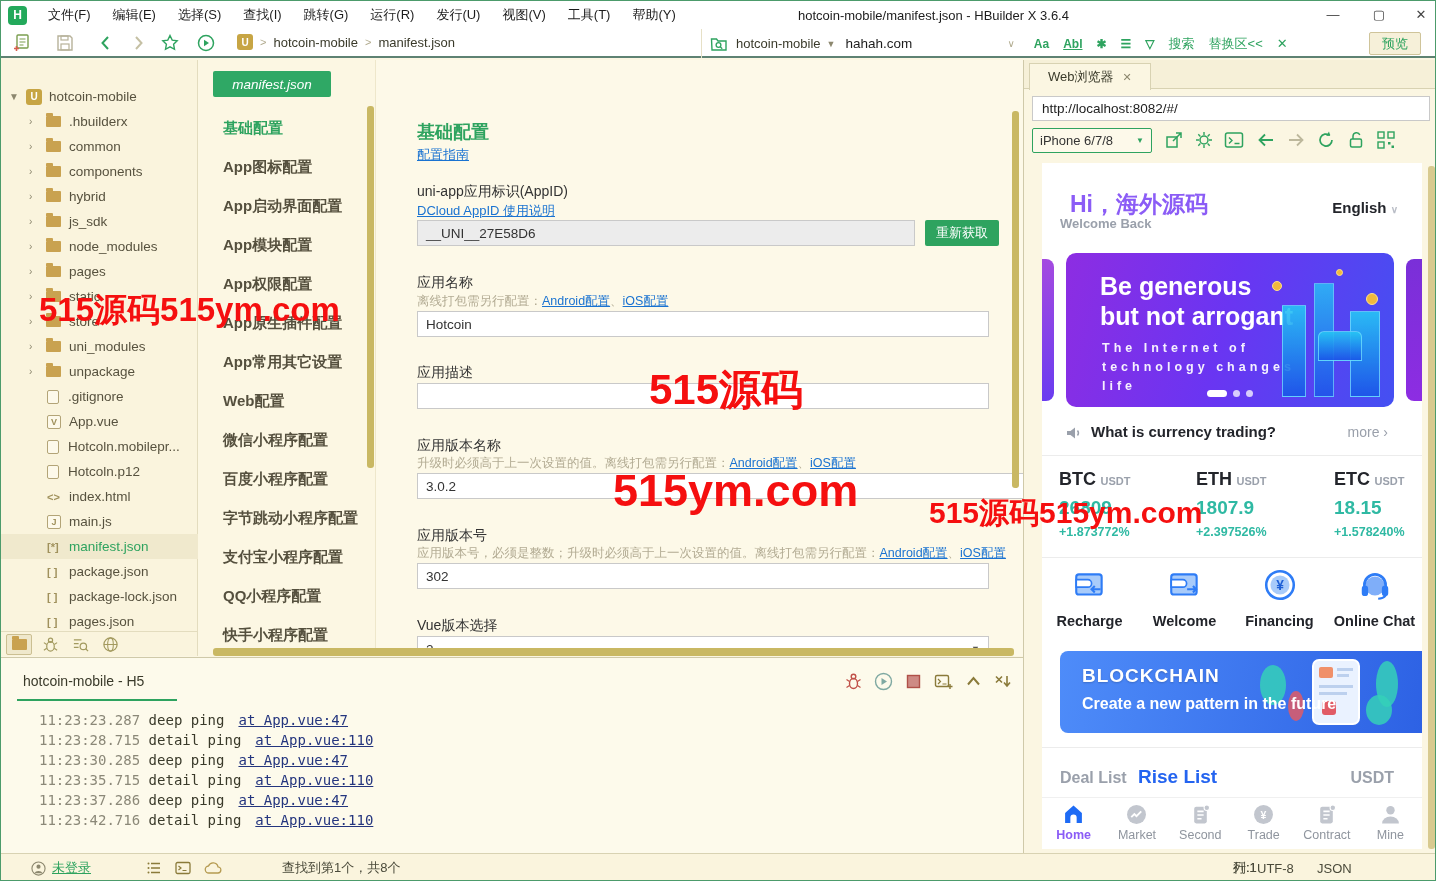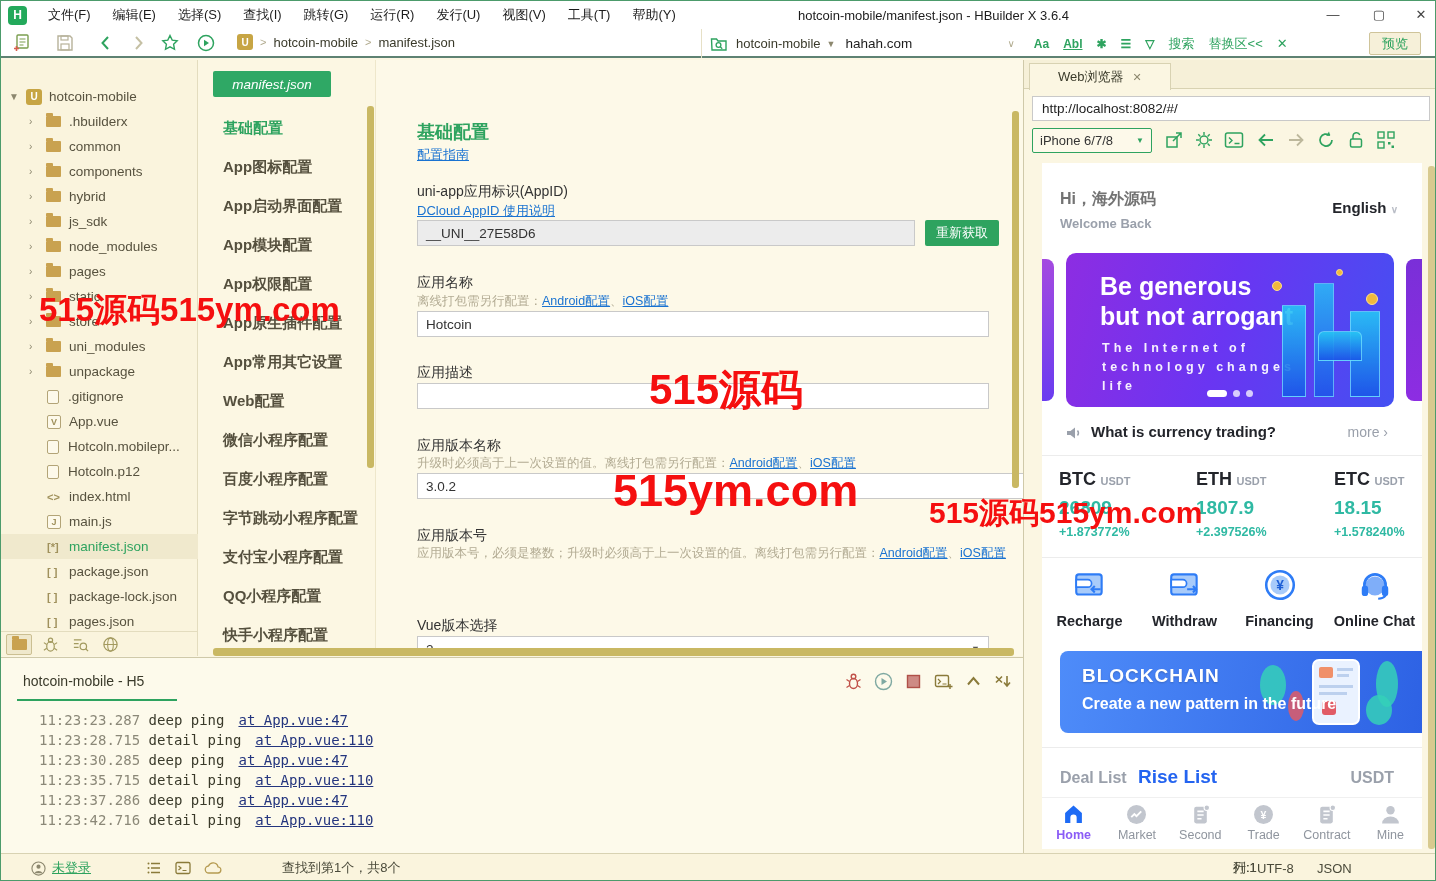--- a/index.html
+++ b/index.html
@@ -57,21 +57,21 @@
 
 #formpanel .h1 { color:#2EA35F; font-size:18px; font-weight:bold; }
 .flabel { font-size:14px; color:#333; }
 .fhint { font-size:12.5px; color:#B2AB93; white-space:nowrap; }
 .blink { color:#1A73D1; text-decoration:underline; cursor:pointer; }
 .finput { height:26px; border:1px solid #C9C9C9; background:#fff; font-size:13.5px; color:#333; padding:0 8px; font-family:"Liberation Sans",sans-serif; display:flex; align-items:center; }
 .gbtn { background:#2EA35F; color:#fff; font-size:13px; border:none; border-radius:2px; text-align:center; }
 
 
 #btabrow { position:absolute; left:0; top:0; width:414px; height:29px; border-bottom:1px solid #D8D2B2; background:#F6F0D8; }
-#btab { position:absolute; left:5px; top:3px; height:27px; padding:0 28px; background:#FBF6E2; border:1px solid #D8D2B2; border-bottom:none; font-size:13px; color:#3a3a2a; display:flex; align-items:center; gap:9px; }
+#btab { position:absolute; left:5px; top:3px; height:27px; padding:0 18px; background:#FBF6E2; border:1px solid #D8D2B2; border-bottom:none; font-size:13px; color:#3a3a2a; display:flex; align-items:center; gap:9px; }
 #burl { position:absolute; left:8px; top:36px; width:398px; height:25px; background:#fff; border:1px solid #C9C9C9; font-size:13.5px; color:#222; display:flex; align-items:center; padding:0 9px; }
 #bdevice { position:absolute; left:8px; top:68px; width:120px; height:25px; border:1.5px solid #2EA35F; border-radius:2px; background:#FDF9EA; font-size:13px; color:#333; display:flex; align-items:center; justify-content:space-between; padding:0 7px; }
 .bico { position:absolute; top:70px; width:20px; height:20px; }
 
 
 #phone { position:absolute; left:18px; top:103px; width:380px; height:686px; background:#fff; overflow:hidden; }
 #phone .gray { color:#9AA0AB; }
 .slide-main { position:absolute; left:24px; top:90px; width:328px; height:154px; border-radius:10px; background:linear-gradient(105deg,#8D2DE2 0%,#6A35F2 48%,#4450F2 100%); overflow:hidden; }
 .slide-l { position:absolute; left:0; top:96px; width:12px; height:142px; border-radius:0 8px 8px 0; background:linear-gradient(180deg,#A44AE0,#6A3CF0); }
 .slide-r { position:absolute; left:364px; top:96px; width:16px; height:142px; border-radius:8px 0 0 8px; background:linear-gradient(180deg,#7A2FD8,#8D2DE2); }
@@ -358,20 +358,21 @@
 
     <div class="abs flabel" style="left:41px; top:304px;">应用描述</div>
     <div class="abs finput" style="left:41px; top:323px; width:572px;"></div>
 
     <div class="abs flabel" style="left:41px; top:377px;">应用版本名称</div>
     <div class="abs fhint" style="left:41px; top:395px;"><span>升级时必须高于上一次设置的值。离线打包需另行配置：</span><span class="blink">Android配置</span><span>、</span><span class="blink">iOS配置</span></div>
     <div class="abs finput" style="left:41px; top:413px; width:684px;">3.0.2</div>
 
     <div class="abs flabel" style="left:41px; top:467px;">应用版本号</div>
     <div class="abs fhint" style="left:41px; top:485px;"><span>应用版本号，必须是整数；升级时必须高于上一次设置的值。离线打包需另行配置：</span><span class="blink">Android配置</span><span>、</span><span class="blink">iOS配置</span></div>
+    <div class="abs finput" style="left:41px; top:503px; width:572px;">302</div>
 
     <div class="abs flabel" style="left:41px; top:557px;">Vue版本选择</div>
     <div class="abs finput" style="left:41px; top:576px; width:572px; justify-content:space-between;">
         <span>2</span>
         <span style="color:#555; font-size:9px;">▼</span>
       </div>
   </div>
   <div class="sb" style="left:1011px; top:110px; width:7px; height:377px;"></div>
   <div class="sb" style="left:212px; top:647px; width:801px; height:8px;"></div>
 
@@ -414,21 +415,21 @@
         <path d="M7 9V6a3.5 3.5 0 0 1 6.8-1" fill="none" stroke="#2EA35F" stroke-width="1.5"></path>
       </svg>
     <svg class="bico" style="left:352px;" viewBox="0 0 20 20">
         <rect x="2" y="2" width="6" height="6" fill="none" stroke="#2EA35F" stroke-width="1.4"></rect>
         <rect x="12" y="2" width="6" height="6" fill="none" stroke="#2EA35F" stroke-width="1.4"></rect>
         <rect x="2" y="12" width="6" height="6" fill="none" stroke="#2EA35F" stroke-width="1.4"></rect>
         <path d="M12 12h2.5v2.5H12zM15.5 15.5H18V18h-2.5z" fill="#2EA35F"></path>
       </svg>
 
     <div id="phone">
-      <div class="abs" style="left:18px; top:26px; font-size:16px; font-weight:bold; color:#737373;">Hi，海外源码</div>
+      <div class="abs" style="left:28px; top:26px; font-size:23px; font-weight:bold; color:#8b5cf6;">Hi，海外源码</div>
       <div class="abs gray" style="left:18px; top:53px; font-size:13px; font-weight:bold;">Welcome Back</div>
       <div class="abs" style="right:24px; top:36px; font-size:15px; font-weight:bold; color:#23252B;"><span>English</span> <span style="color:#B9BDC6; font-size:10px;">∨</span></div>
 
       <div class="slide-l"></div>
       <div class="slide-main">
         <div class="abs bt1" style="left:34px; top:18px;">Be generous</div>
         <div class="abs bt1" style="left:34px; top:48px;">but not arrogant</div>
         <div class="abs bt2" style="left:36px; top:86px;">The Internet of</div>
         <div class="abs bt2" style="left:36px; top:105px;">technology changes</div>
         <div class="abs bt2" style="left:36px; top:124px;">life</div>
@@ -480,21 +481,21 @@
               <path d="M27 21h-8M21.5 18L18.5 21l3 3" fill="none" stroke="#2E7CF6" stroke-width="2"></path>
             </svg>
           <span>Recharge</span>
         </div>
         <div class="act">
           <svg width="36" height="36" viewBox="0 0 34 34">
               <rect x="4" y="7" width="24" height="19" rx="2.5" fill="#A8CBFA" stroke="#2E7CF6" stroke-width="2"></rect>
               <path d="M4 12h11a3.5 3.5 0 0 1 0 7H4z" fill="#fff" stroke="#2E7CF6" stroke-width="1.6"></path>
               <path d="M19 21h8M24.5 18l3 3-3 3" fill="none" stroke="#2E7CF6" stroke-width="2"></path>
             </svg>
-          <span>Withdraw</span>
+          <span>Welcome</span>
         </div>
         <div class="act">
           <svg width="36" height="36" viewBox="0 0 34 34">
               <circle cx="17" cy="17" r="13" fill="none" stroke="#2E7CF6" stroke-width="2.4"></circle>
               <circle cx="17" cy="17" r="9" fill="#A8CBFA"></circle>
               <text x="17" y="22" text-anchor="middle" font-size="13" font-weight="bold" fill="#1D5FD6" font-family="Liberation Sans, sans-serif">¥</text>
             </svg>
           <span>Financing</span>
         </div>
         <div class="act">

